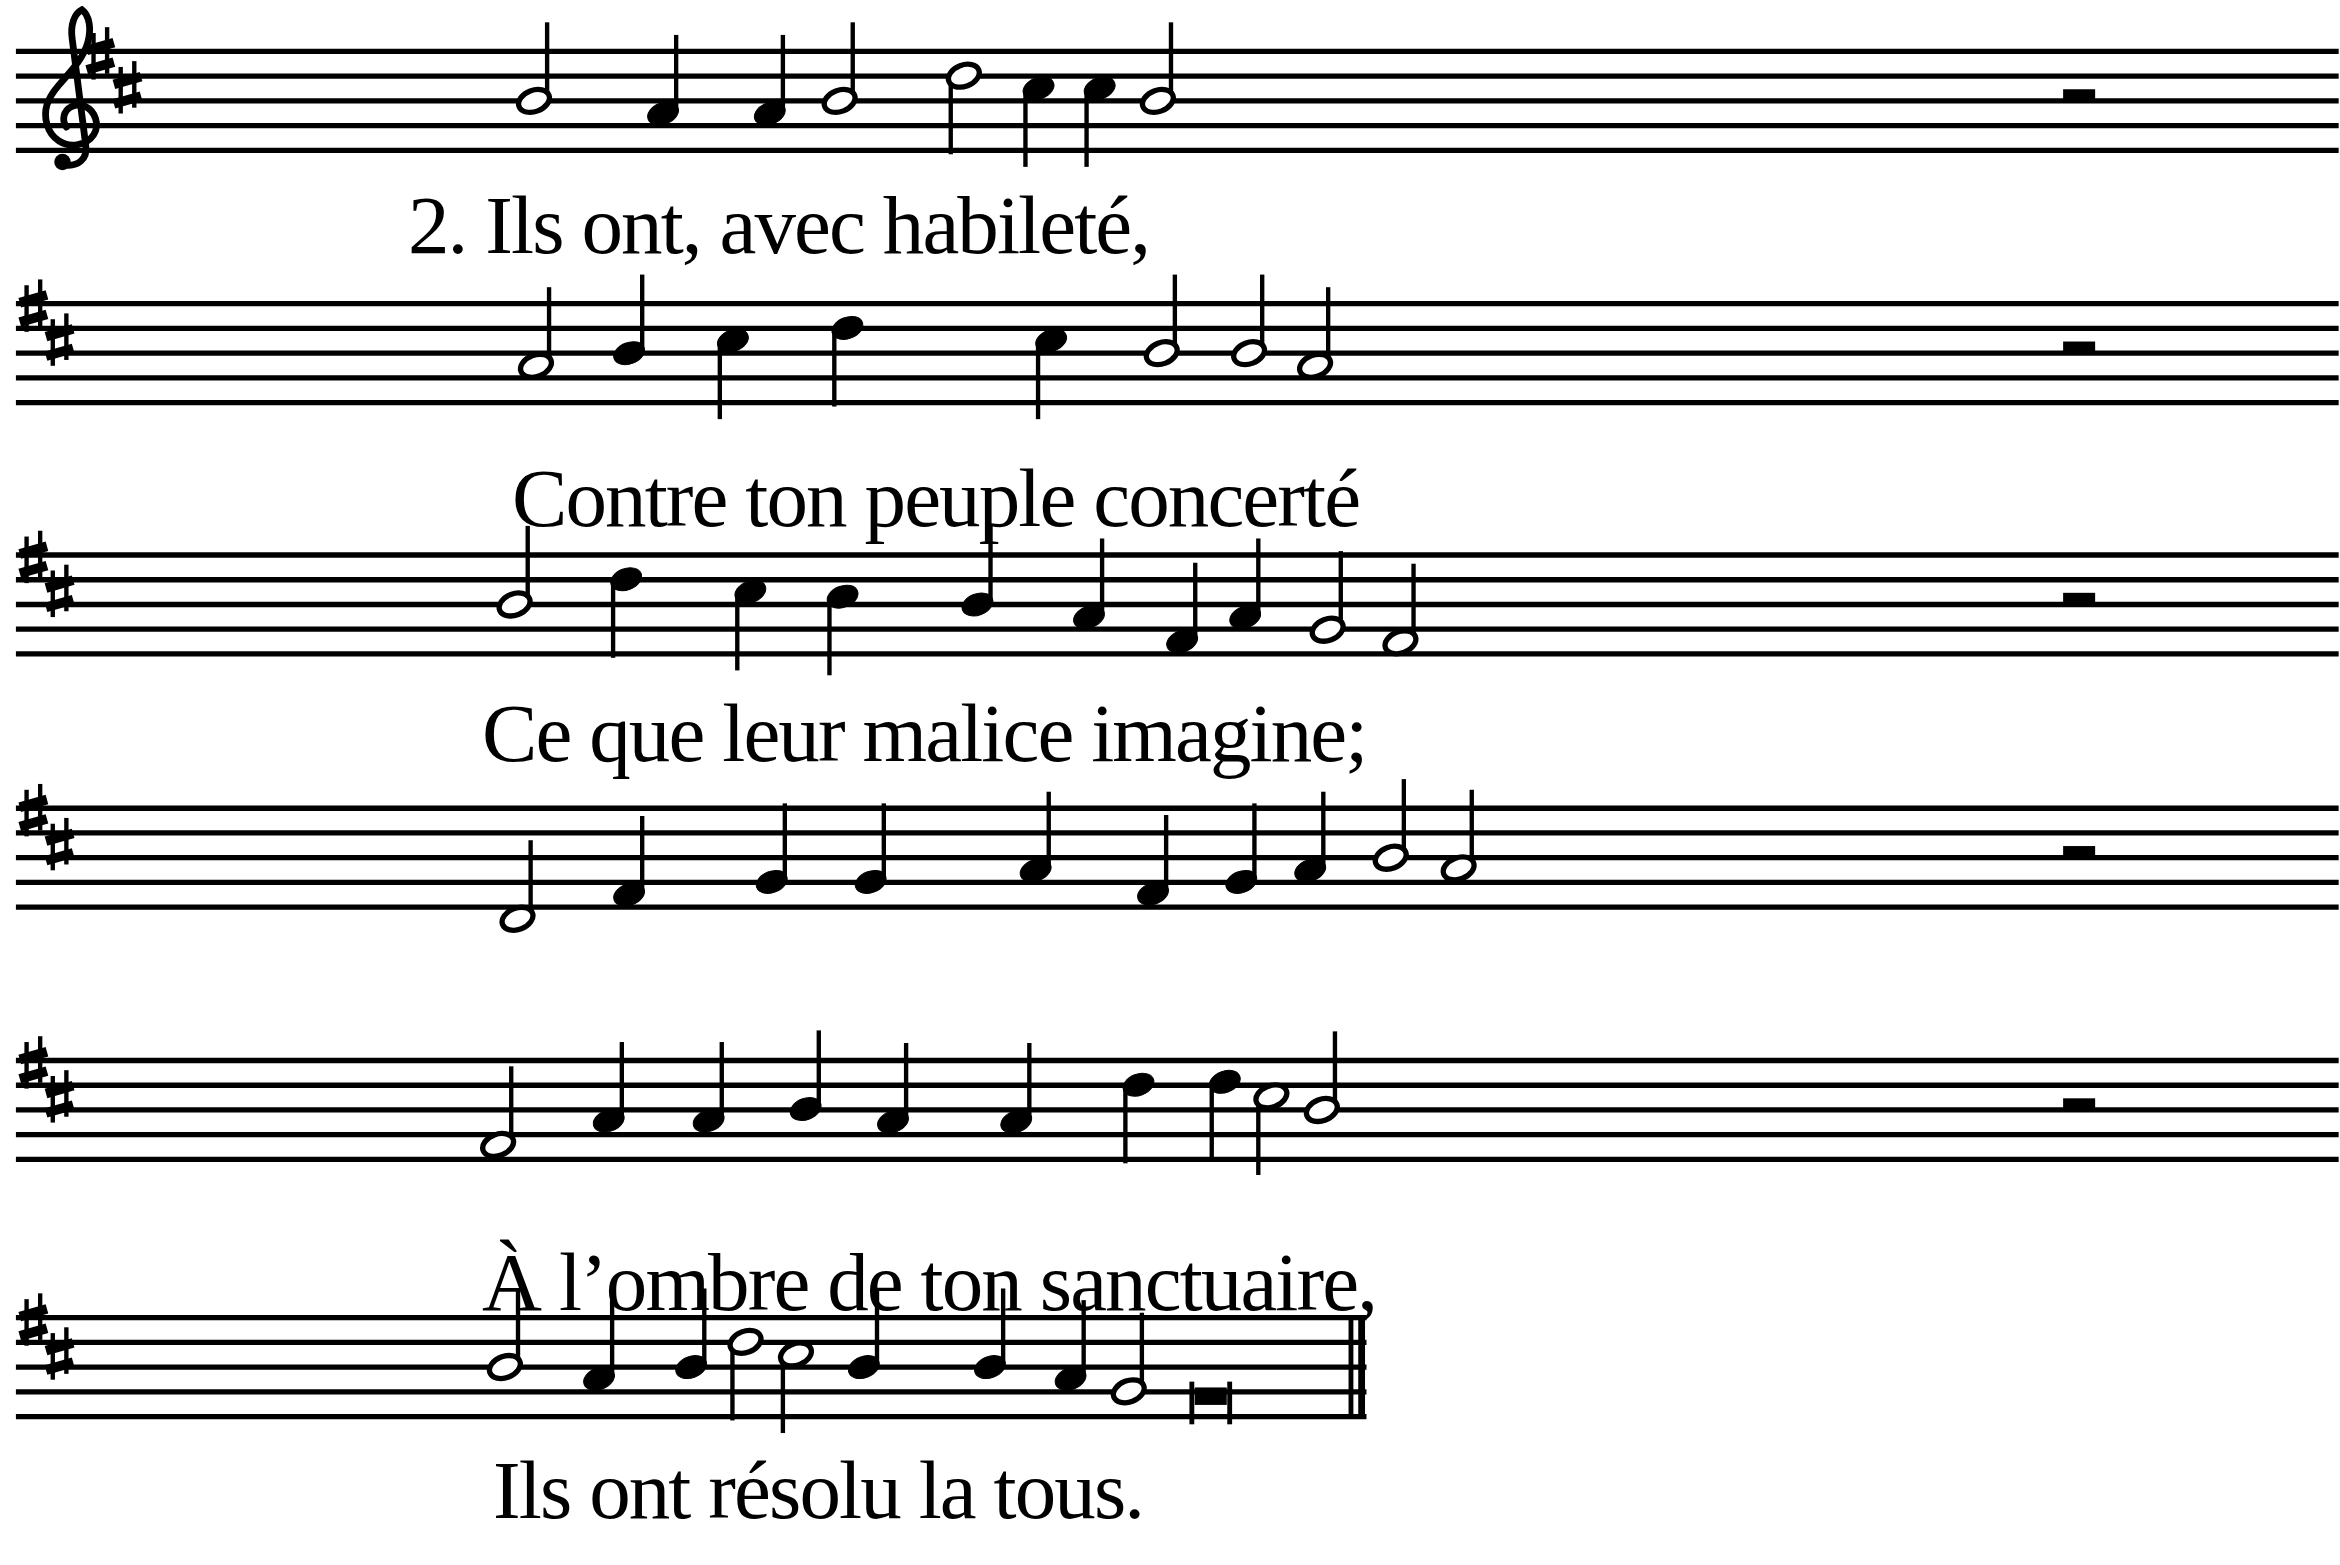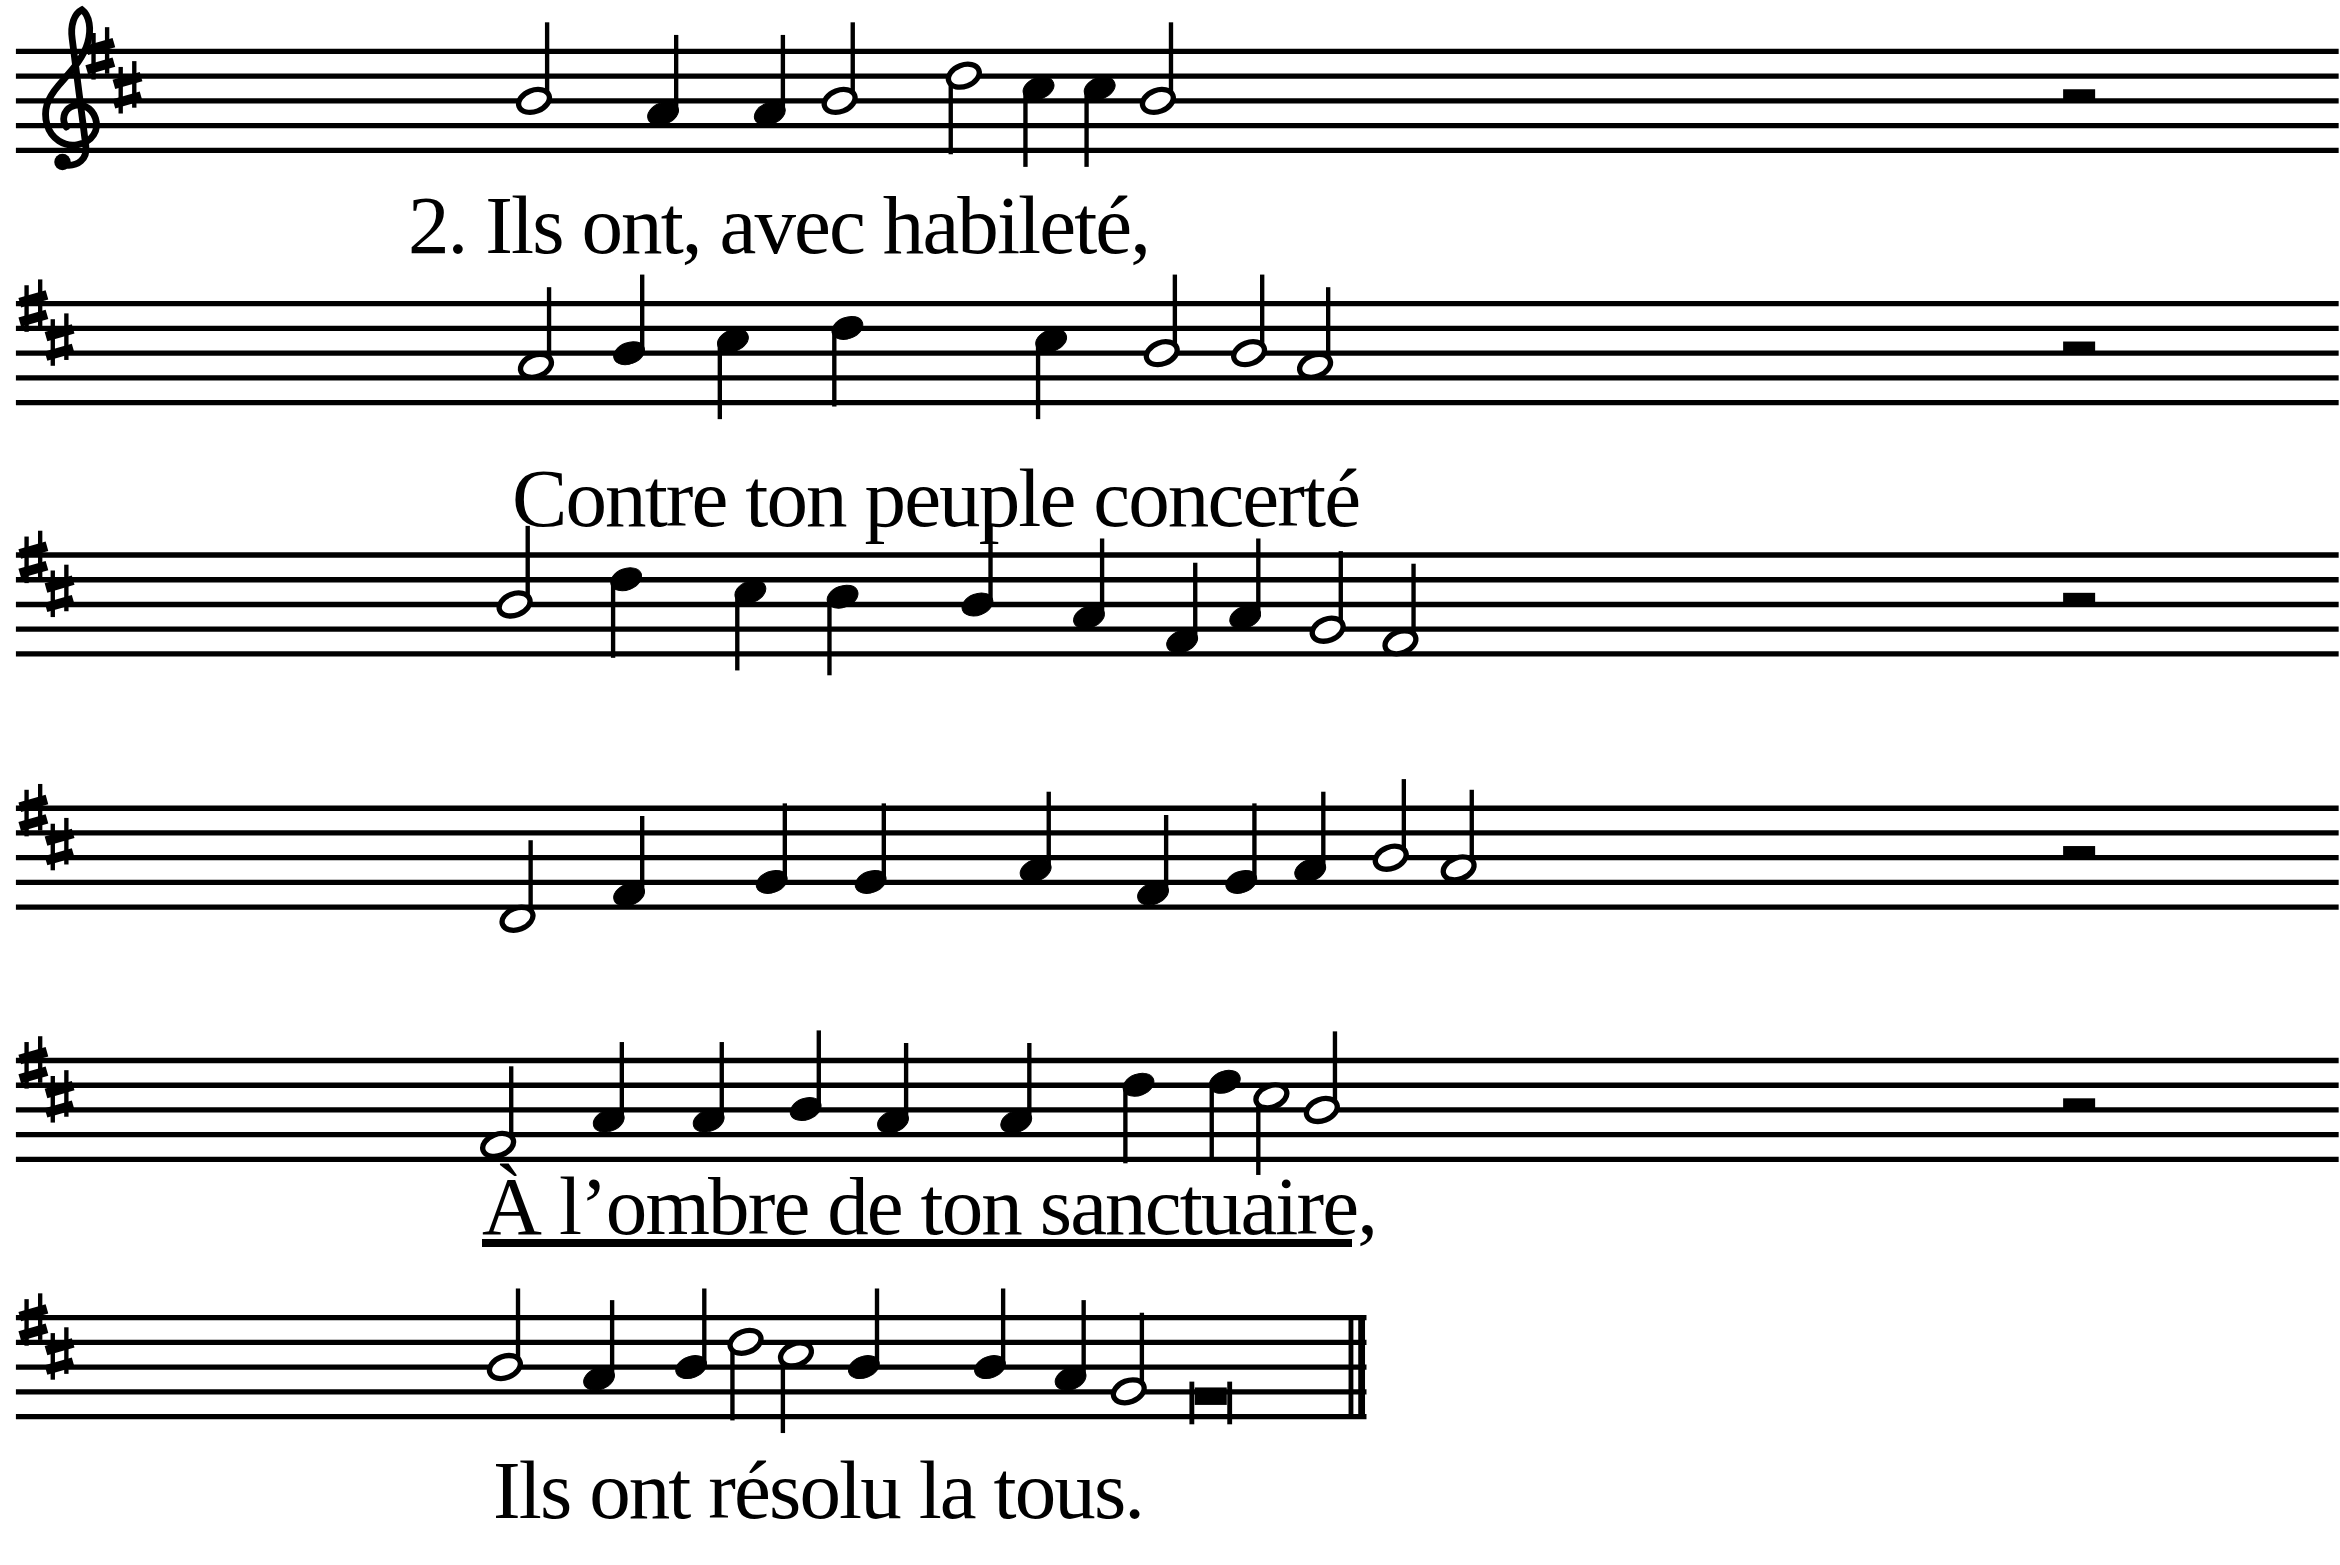--- a/index.html
+++ b/index.html
@@ -369,16 +369,17 @@
           <line x1="1267" y1="1424" x2="1267" y2="1468" stroke="#000000" stroke-width="5"></line>
           <rect x="1231" y="1430" width="33" height="18" fill="#000000"></rect>
         </g>
         <line x1="1392" y1="1358" x2="1392" y2="1460" stroke="#000000" stroke-width="5"></line>
         <line x1="1403" y1="1358" x2="1403" y2="1460" stroke="#000000" stroke-width="7"></line>
       </g>
     </svg>
 
   <div class="lyric" style="left: 408px; top: 177px;">2. Ils ont, avec habileté,</div>
   <div class="lyric" style="left: 512px; top: 450px;">Contre ton peuple concerté</div>
-  <div class="lyric" style="left: 482px; top: 1158px; text-decoration: underline;">À l’ombre de ton sanctuaire,</div>
+  <div class="lyric" style="left: 482px; top: 685px;">Ce que leur malice imagine;</div>
+  <div class="lyric" style="left: 482px; top: 1234px;">À l’ombre de ton sanctuaire,</div>
   <div class="lyric" style="left: 493px; top: 1442px;">Ils ont résolu la tous.</div>
 </div>
 
 
 </body></html>

